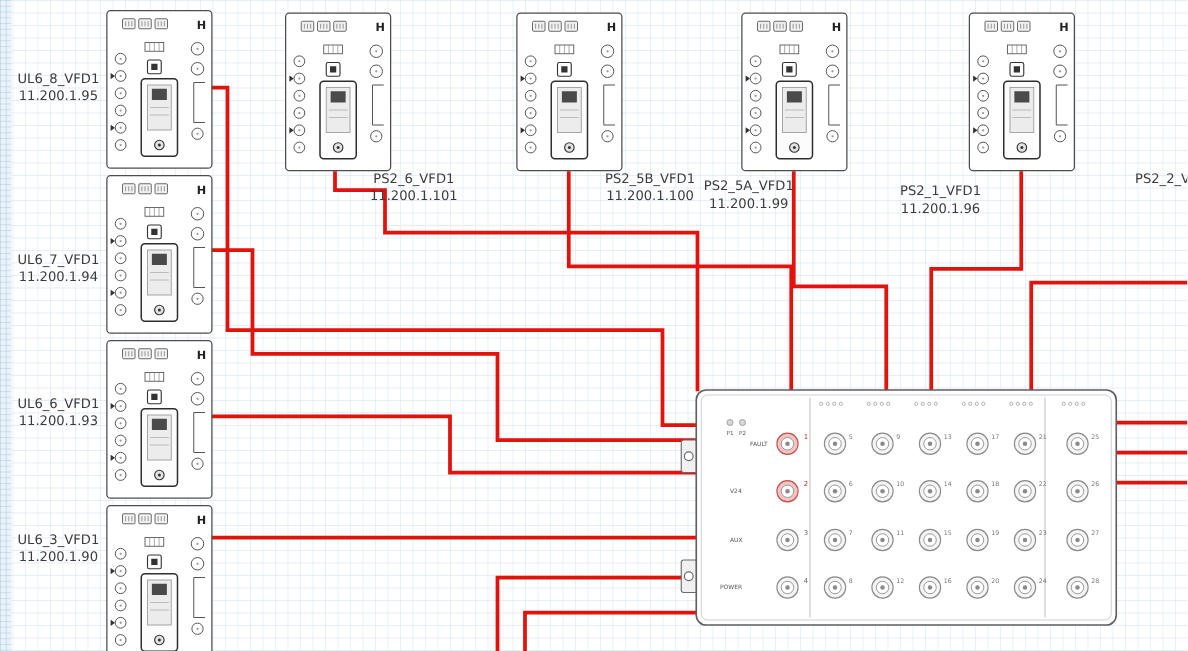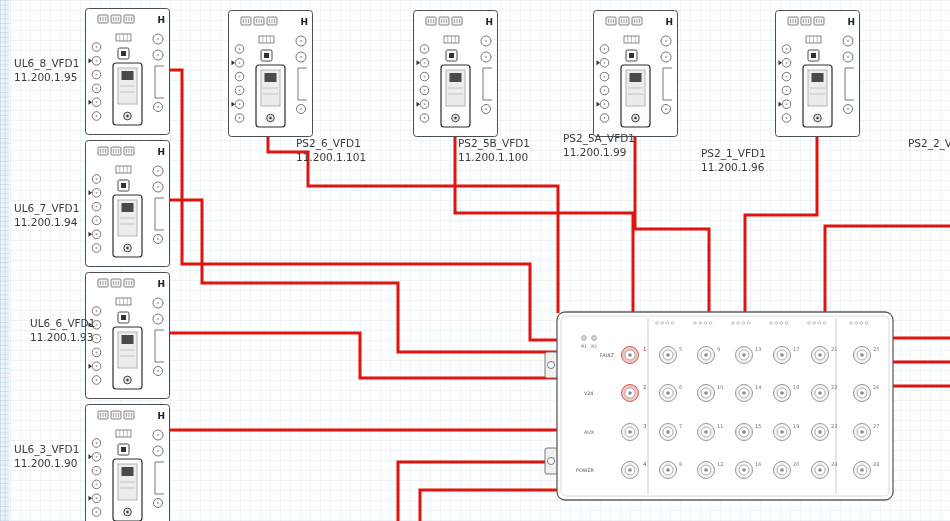--- a/index.html
+++ b/index.html
@@ -1,20 +1,20 @@
 <!DOCTYPE html>
 <html><head>
 <meta charset="utf-8">
 <style>
   html,body{margin:0;padding:0;background:#ffffff;}
   .stage{position:relative;width:950px;height:521px;overflow:hidden;background:#ffffff;
          font-family:"DejaVu Sans",sans-serif;}
   .stage svg{position:absolute;left:0;top:0;}
   svg text{font-family:"DejaVu Sans",sans-serif;}
-  .lbl{position:absolute;font-size:10.5px;line-height:13.5px;color:#3b3b3b;white-space:nowrap;}
+  .lbl{position:absolute;font-size:10.5px;line-height:13.5px;color:#3b3b3b;white-space:nowrap;text-align:center;}
   .lbl span{display:block;}
 </style>
 </head>
 <body>
 
 <div class="stage">
   <svg id="scene" width="950" height="521" viewBox="0 0 950 521">
     <defs>
       <pattern id="grid" width="10" height="10" patternUnits="userSpaceOnUse">
         <path d="M10 0H0V10" fill="none" stroke="#dce9f3" stroke-width="1"></path>
@@ -659,41 +659,41 @@
   </svg>
 
   <div class="lbl" style="left:14px;top:57px">
     <span>UL6_8_VFD1</span>
     <span>11.200.1.95</span>
   </div>
   <div class="lbl" style="left:14px;top:202px">
     <span>UL6_7_VFD1</span>
     <span>11.200.1.94</span>
   </div>
-  <div class="lbl" style="left:30px;top:317px">
+  <div class="lbl" style="left:14px;top:317px">
     <span>UL6_6_VFD1</span>
     <span>11.200.1.93</span>
   </div>
-  <div class="lbl" style="left:14px;top:443px">
+  <div class="lbl" style="left:14px;top:426px">
     <span>UL6_3_VFD1</span>
     <span>11.200.1.90</span>
   </div>
   <div class="lbl" style="left:296px;top:137px">
     <span>PS2_6_VFD1</span>
     <span>11.200.1.101</span>
   </div>
-  <div class="lbl" style="left:458px;top:137px">
+  <div class="lbl" style="left:484px;top:137px">
     <span>PS2_5B_VFD1</span>
     <span>11.200.1.100</span>
   </div>
-  <div class="lbl" style="left:563px;top:132px">
+  <div class="lbl" style="left:563px;top:143px">
     <span>PS2_5A_VFD1</span>
     <span>11.200.1.99</span>
   </div>
-  <div class="lbl" style="left:701px;top:147px">
+  <div class="lbl" style="left:720px;top:147px">
     <span>PS2_1_VFD1</span>
     <span>11.200.1.96</span>
   </div>
   <div class="lbl" style="left:908px;top:137px">
     <span>PS2_2_VFD1</span>
     <span></span>
   </div>
 </div>
 
 </body></html>

